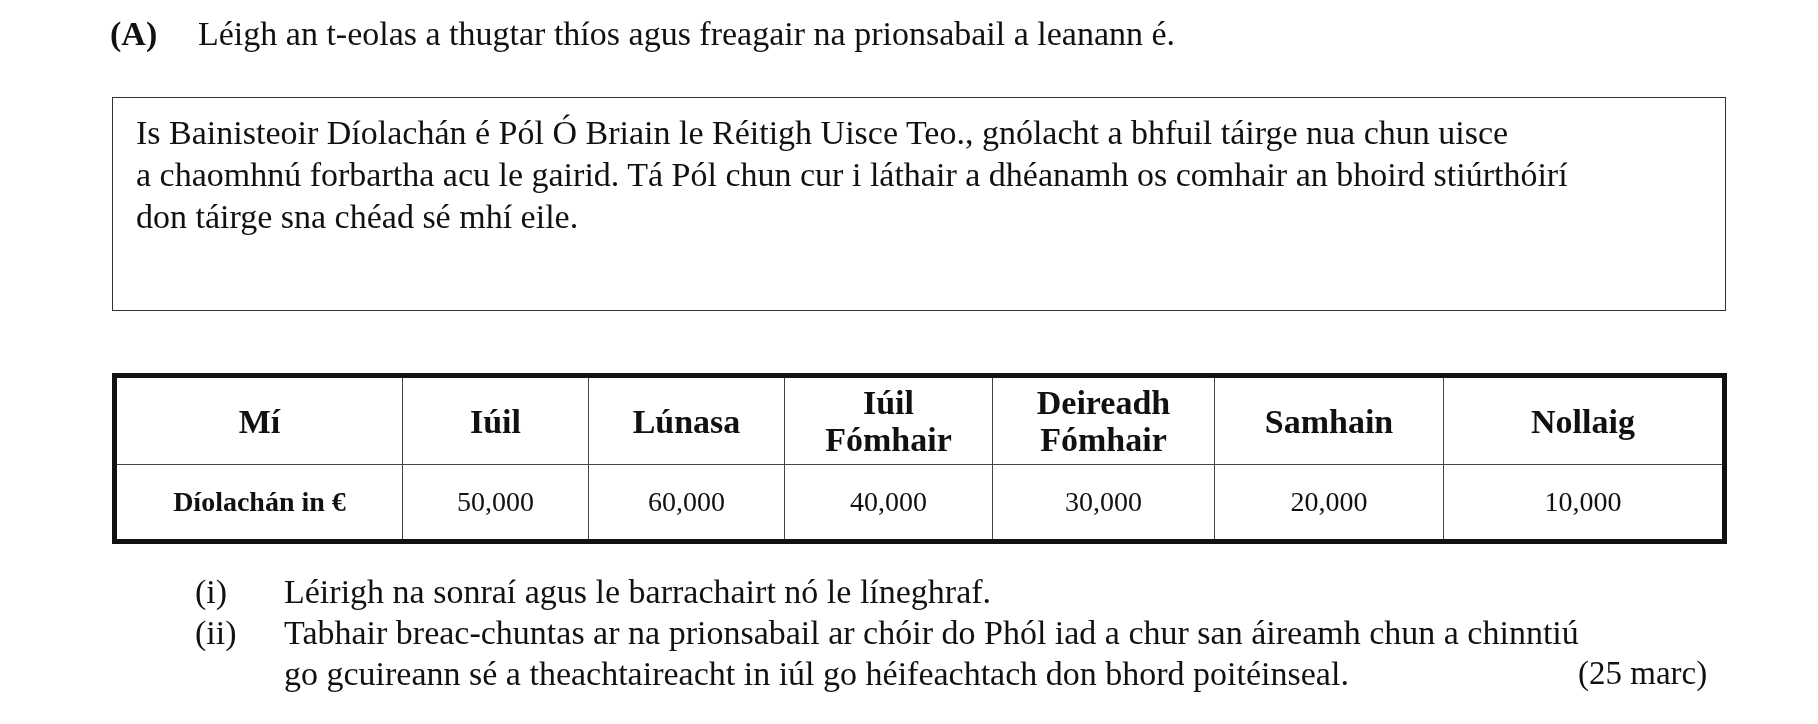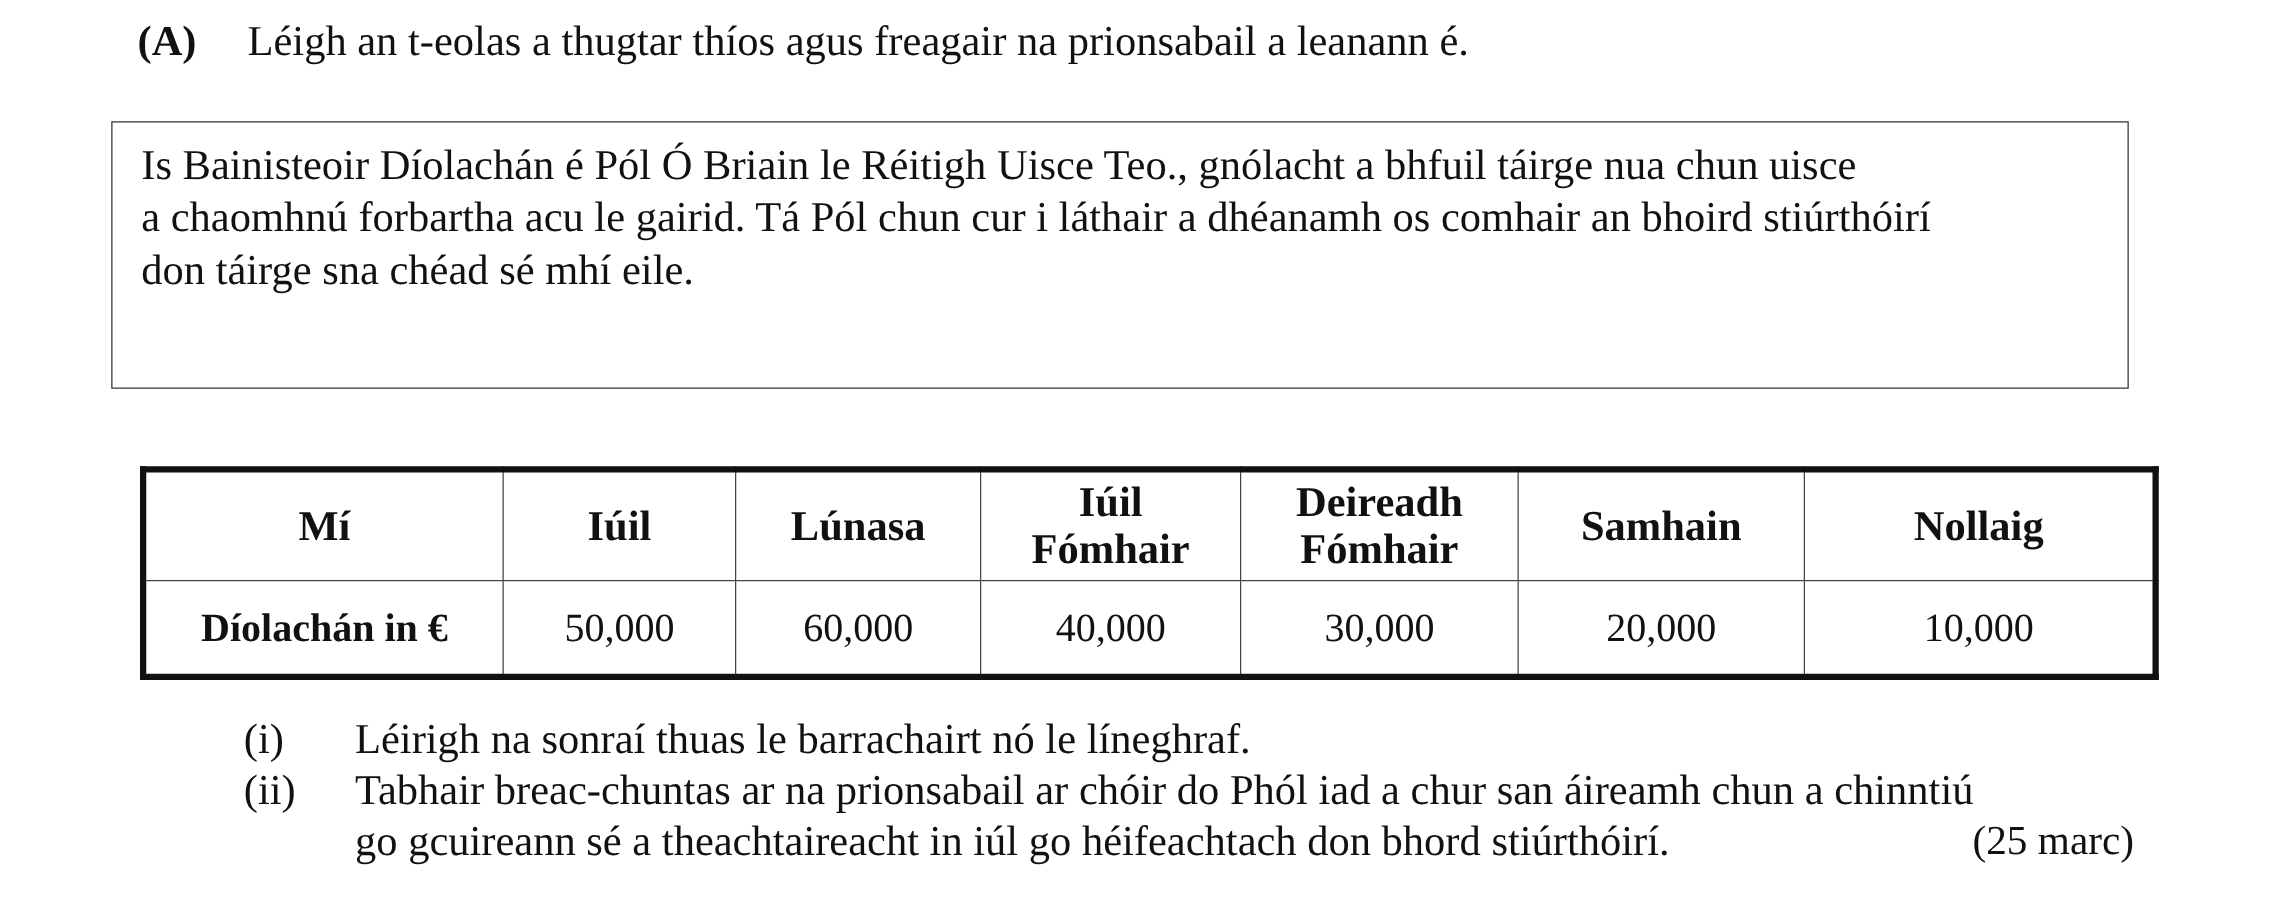--- a/index.html
+++ b/index.html
@@ -23,21 +23,21 @@
     line-height: 44px;
     white-space: nowrap;
   }
   .heading .label {
     font-weight: bold;
     display: inline-block;
     width: 88px;
   }
   .info-box {
     position: absolute;
-    left: 89px;
+    left: 112px;
     top: 97px;
     width: 1614px;
     height: 214px;
     border: 1.5px solid #333333;
     box-sizing: border-box;
     padding: 14px 0 0 23px;
   }
   .info-box .line {
     font-size: 34px;
     line-height: 42px;
@@ -58,21 +58,21 @@
     vertical-align: middle;
     padding: 0;
   }
   table.sales th {
     font-weight: bold;
     font-size: 34px;
     line-height: 37px;
     height: 86px;
   }
   table.sales td {
-    font-size: 32px;
+    font-size: 28px;
     height: 74px;
     margin-top: 31px;
   }
   table.sales td.rowhead {
     font-weight: bold;
   }
   .questions {
     position: absolute;
     left: 195px;
     top: 571px;
@@ -140,25 +140,25 @@
     <td>30,000</td>
     <td>20,000</td>
     <td>10,000</td>
   </tr>
 </tbody>
   </table>
 
 <div class="questions">
   <div class="q-row">
     <span class="q-num">(i)</span>
-    <span class="q-text">Léirigh na sonraí thuas le barrachairt nó le líneghraf.</span>
+    <span class="q-text">Léirigh na sonraí agus le barrachairt nó le líneghraf.</span>
   </div>
   <div class="q-row">
     <span class="q-num">(ii)</span>
     <span class="q-text">Tabhair breac-chuntas ar na prionsabail ar chóir do Phól iad a chur san áireamh chun a chinntiú</span>
   </div>
   <div class="q-row">
     <span class="q-num"></span>
-    <span class="q-text">go gcuireann sé a theachtaireacht in iúl go héifeachtach don bhord stiúrthóirí.</span>
+    <span class="q-text">go gcuireann sé a theachtaireacht in iúl go héifeachtach don bhord poitéinseal.</span>
   </div>
 </div>
 
 <div class="marks">(25 marc)</div>
 
 </body></html>

